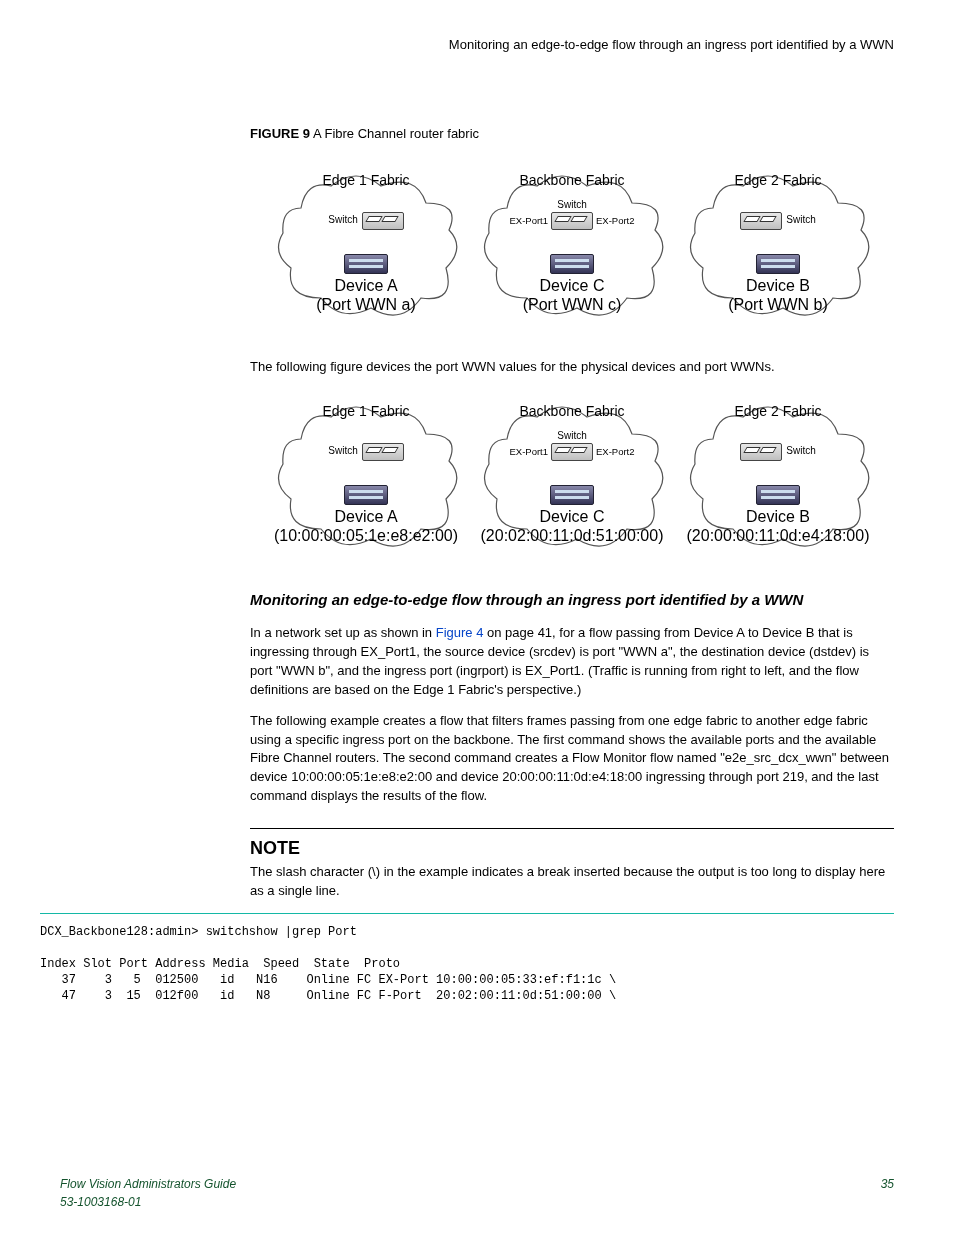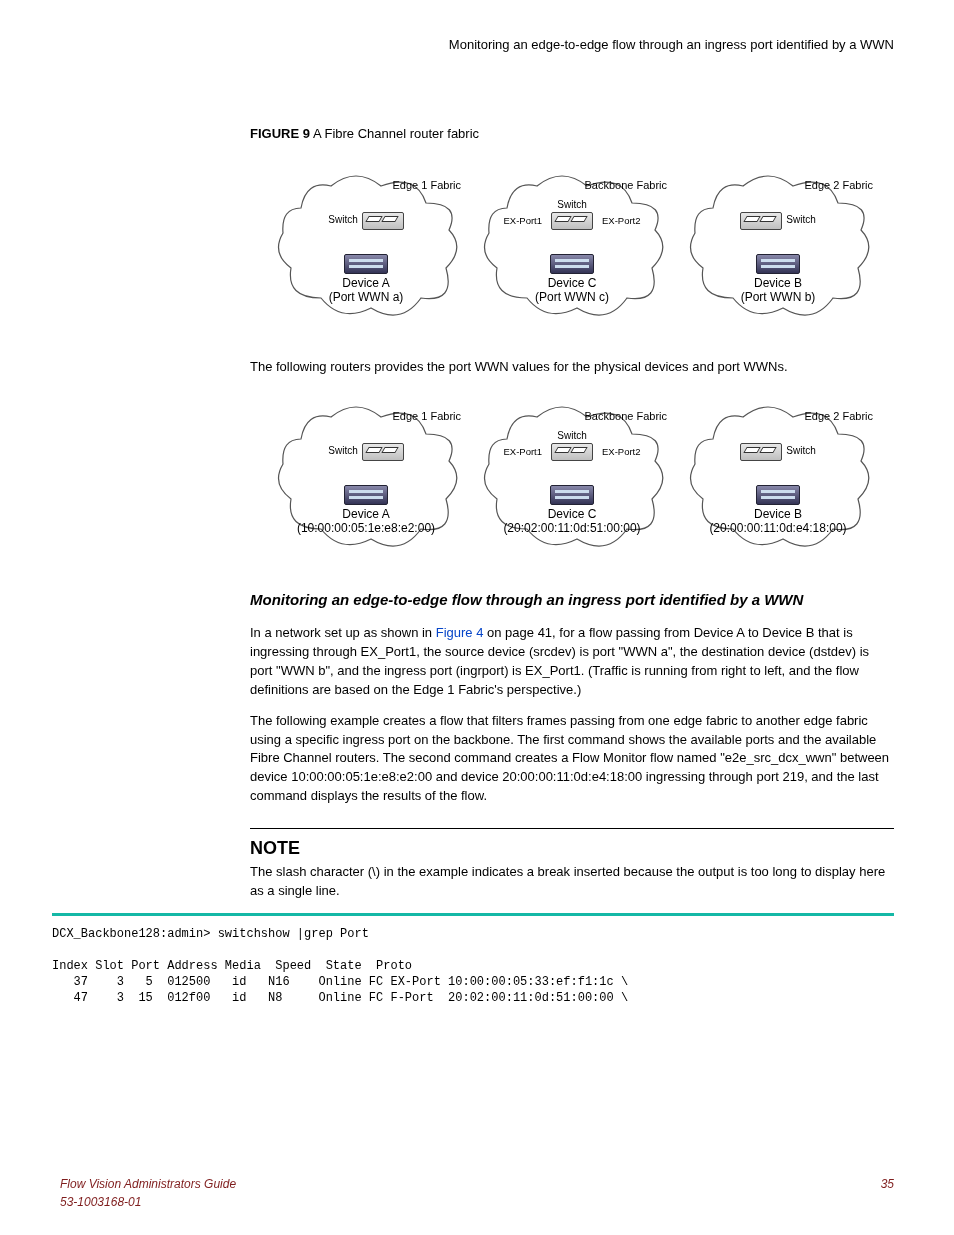--- a/index.html
+++ b/index.html
@@ -41,23 +41,23 @@
     width: 190px;
     height: 170px;
   }
   .cloud {
     position: absolute;
     inset: 0;
   }
   .fab-label {
     position: absolute;
     left: 0; right: 0;
-    text-align: right;
-    font-size: 11px;
-    top: 20px;
+    text-align: center;
+    font-size: 14px;
+    top: 12px;
   }
   .switch-row {
     position: absolute;
     top: 54px;
     left: 0; right: 0;
     display: flex;
     align-items: center;
     justify-content: center;
     gap: 4px;
     font-size: 10px;
@@ -104,21 +104,21 @@
     content:"";
     position:absolute;
     left:4px; right:4px; top:10px; height:3px;
     background:#cde;
   }
   .device-label{
     position:absolute;
     left:0; right:0;
     top:118px;
     text-align:center;
-    font-size:12px;
+    font-size:16px;
     line-height:1.2;
   }
   .port-left, .port-right{
     font-size:9.5px;
     white-space:nowrap;
   }
   .side-sw-label { font-size:10px; }
   .p-text {
     margin: 0 0 12px 0;
     font-size: 13px;
@@ -139,36 +139,36 @@
   .note-title{ font-weight:bold; font-size:18px; }
   .mono-block{
     font-family: "Courier New", monospace;
     font-size: 12px;
     white-space: pre;
     margin: 6px 0 0 0;
     line-height: 1.35;
     padding: 4px 0 0 0;
   }
   .mono-wrap{
-    margin-left:12px;
+    margin-left:0;
     margin-right:0;
-    border-top:3px solid #14b8a6;
+    border-top:1px solid #14b8a6;
   }
   .footer{
     position:absolute;
     left:60px; right:60px;
     bottom:24px;
     display:flex;
     justify-content:space-between;
     font-style: italic;
     font-size: 12px;
-    color:#7f1d1d;
+    color:#14532d;
   }
   .footer .pn{ font-style: italic;}
-  .center-fabric .switch-row{ gap:9px;align-items:center;}
+  .center-fabric .switch-row{ gap:3px;align-items:center;}
 </style>
 </head>
 <body>
 
 <div class="page">
 
   <div class="running-header">Monitoring an edge-to-edge flow through an ingress port identified by a WWN</div>
 
   <div class="content">
 
@@ -229,21 +229,21 @@
         <div class="device-row">
             <span class="device-box"></span>
           </div>
         <div class="device-label">
           <div>Device B</div>
           <div>(Port WWN b)</div>
         </div>
       </div>
     </div>
 
-    <p class="p-text">The following routers provides the port WWN values for the physical devices and port WWNs.</p>
+    <p class="p-text">The following figure devices the port WWN values for the physical devices and port WWNs.</p>
 
 
     <div class="diagram">
       <div class="fabric">
         <svg class="cloud" viewBox="0 0 190 170">
           <path d="M30 50 Q10 50 12 75 Q0 95 20 110 Q15 140 50 140 Q70 165 100 150 Q130 168 150 140 Q185 145 175 110 Q195 90 178 72 Q190 45 155 45 Q145 15 110 28 Q85 8 60 28 Q35 22 30 50 Z" fill="#fff" stroke="#555" stroke-width="1.2"></path>
         </svg>
         <div class="fab-label">Edge 1 Fabric</div>
         <div class="switch-row">
           <span class="side-sw-label">Switch</span>

